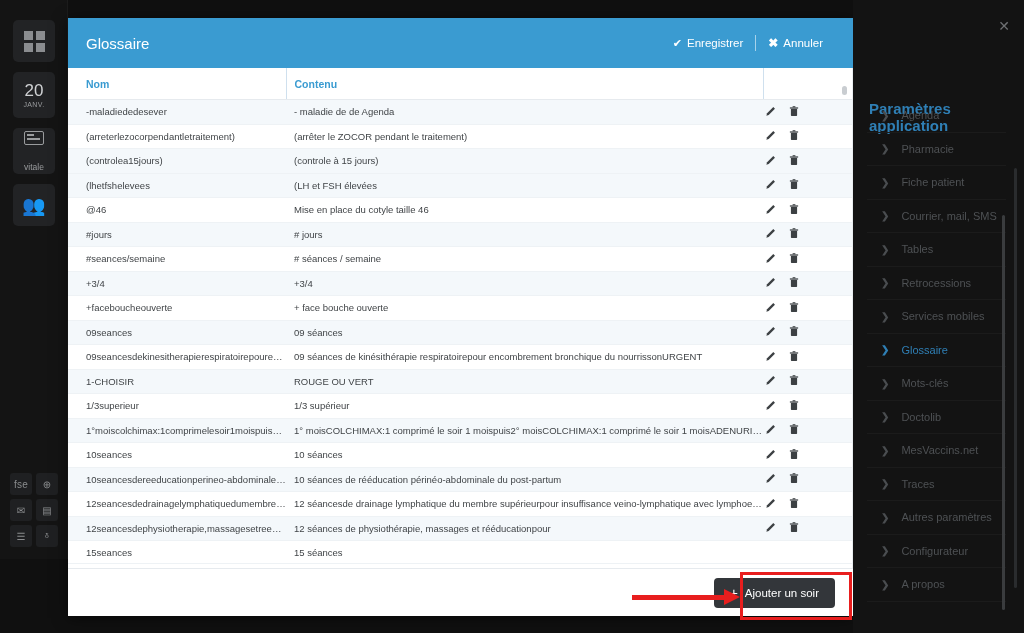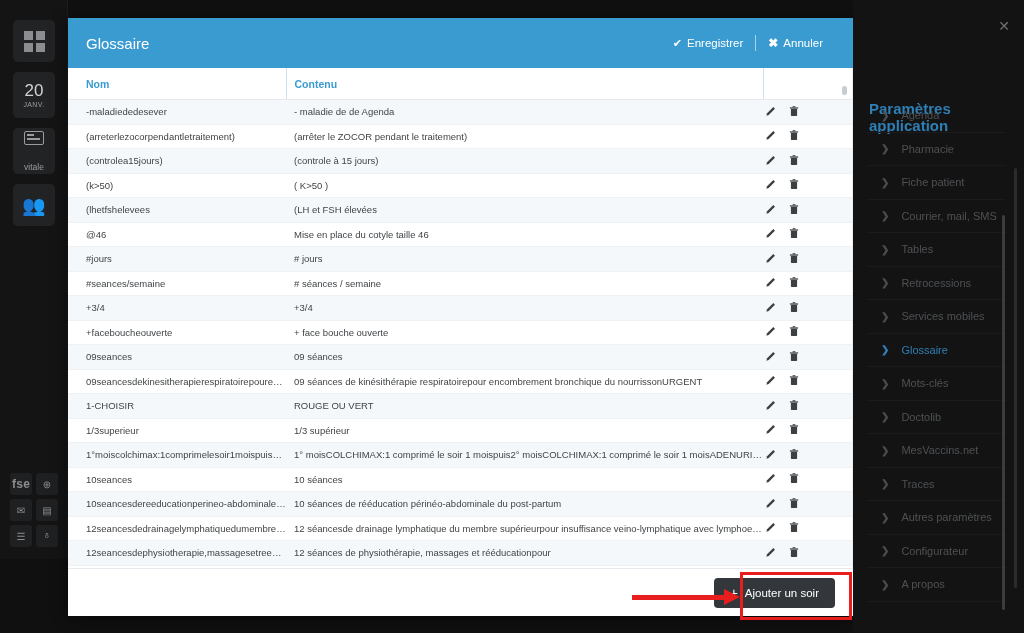--- a/index.html
+++ b/index.html
@@ -31,21 +31,21 @@
   .card-ico { width: 20px; height: 14px; border: 1.6px solid #9a9c9e; border-radius: 2px; position: relative; }
   .card-ico::before { content:""; position:absolute; left:2px; top:2px; width:7px; height:2px; background:#9a9c9e; }
   .card-ico::after { content:""; position:absolute; left:2px; top:6px; width:13px; height:2px; background:#9a9c9e; }
   .people-ico { font-size: 19px; color: #8b8d90; line-height: 1; }
 
   .rail-bottom { position: absolute; left: 10px; bottom: 12px; width: 48px;
                  display: grid; grid-template-columns: 22px 22px; gap: 4px; }
   .mini-tile { width: 22px; height: 22px; background: #1f2022; border-radius: 3px;
                display:flex; align-items:center; justify-content:center;
                color:#8a8c8e; font-size:10px; cursor:pointer; }
-  .mini-tile.fse { font-size: 12px; font-weight: bold; letter-spacing:.3px; }
+  .mini-tile.fse { font-size: 10px; font-weight: normal; letter-spacing:.3px; }
 
   
   .modal {
     position: absolute; left: 68px; top: 18px; width: 785px; height: 598px;
     background: #ffffff; box-shadow: 0 2px 14px rgba(0,0,0,.55);
     display: flex; flex-direction: column;
   }
   .modal-head {
     height: 50px; background: #3a9bd1; display: flex; align-items: center;
     padding: 0 18px; flex: none;
@@ -242,37 +242,20 @@
                     </svg></span>
                   <span class="ico-btn"><svg class="trash" viewBox="0 0 14 16">
                       <rect x="2.5" y="4" width="9" height="10.5" rx="1" fill="#3c4043"></rect>
                       <rect x="1" y="2" width="12" height="1.8" fill="#3c4043"></rect>
                       <rect x="5" y="0.3" width="4" height="1.6" fill="#3c4043"></rect>
                     </svg></span>
                 </span>
               </td>
               <td></td>
             </tr>
-            <tr>
-              <td class="td-nom">(k&gt;50)</td>
-              <td class="td-contenu">( K&gt;50 )</td>
-              <td class="td-act">
-                <span class="act-wrap">
-                  <span class="ico-btn"><svg class="pencil" viewBox="0 0 16 16">
-                      <path fill="#3c4043" d="M12.1 1.5 14.5 3.9 5.4 13 2 14l1-3.4z"></path>
-                    </svg></span>
-                  <span class="ico-btn"><svg class="trash" viewBox="0 0 14 16">
-                      <rect x="2.5" y="4" width="9" height="10.5" rx="1" fill="#3c4043"></rect>
-                      <rect x="1" y="2" width="12" height="1.8" fill="#3c4043"></rect>
-                      <rect x="5" y="0.3" width="4" height="1.6" fill="#3c4043"></rect>
-                    </svg></span>
-                </span>
-              </td>
-              <td></td>
-            </tr>
             <tr class="alt">
               <td class="td-nom">(lhetfshelevees</td>
               <td class="td-contenu">(LH et FSH élevées</td>
               <td class="td-act">
                 <span class="act-wrap">
                   <span class="ico-btn"><svg class="pencil" viewBox="0 0 16 16">
                       <path fill="#3c4043" d="M12.1 1.5 14.5 3.9 5.4 13 2 14l1-3.4z"></path>
                     </svg></span>
                   <span class="ico-btn"><svg class="trash" viewBox="0 0 14 16">
                       <rect x="2.5" y="4" width="9" height="10.5" rx="1" fill="#3c4043"></rect>

